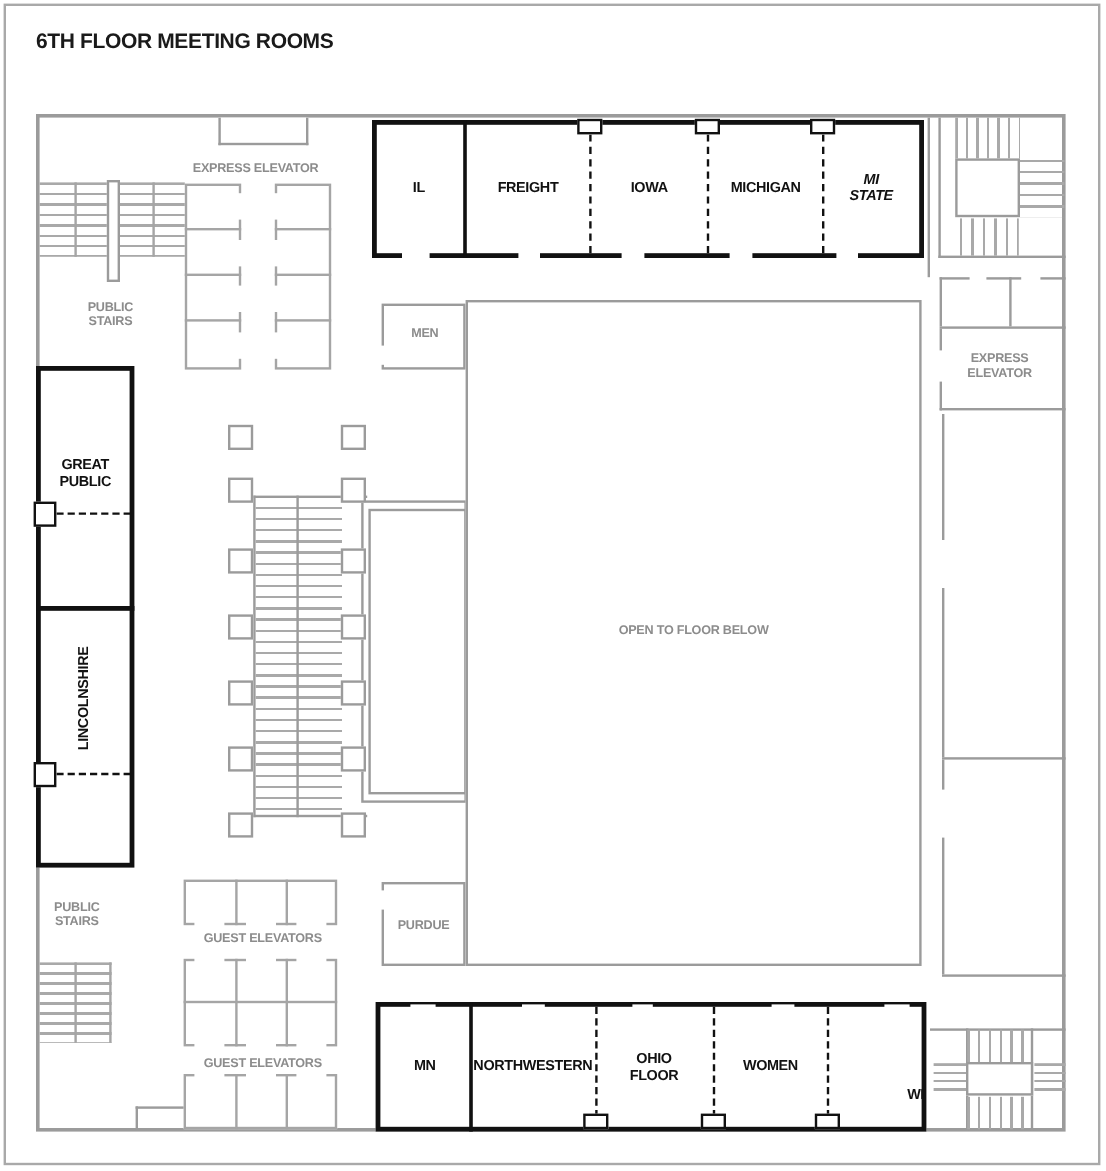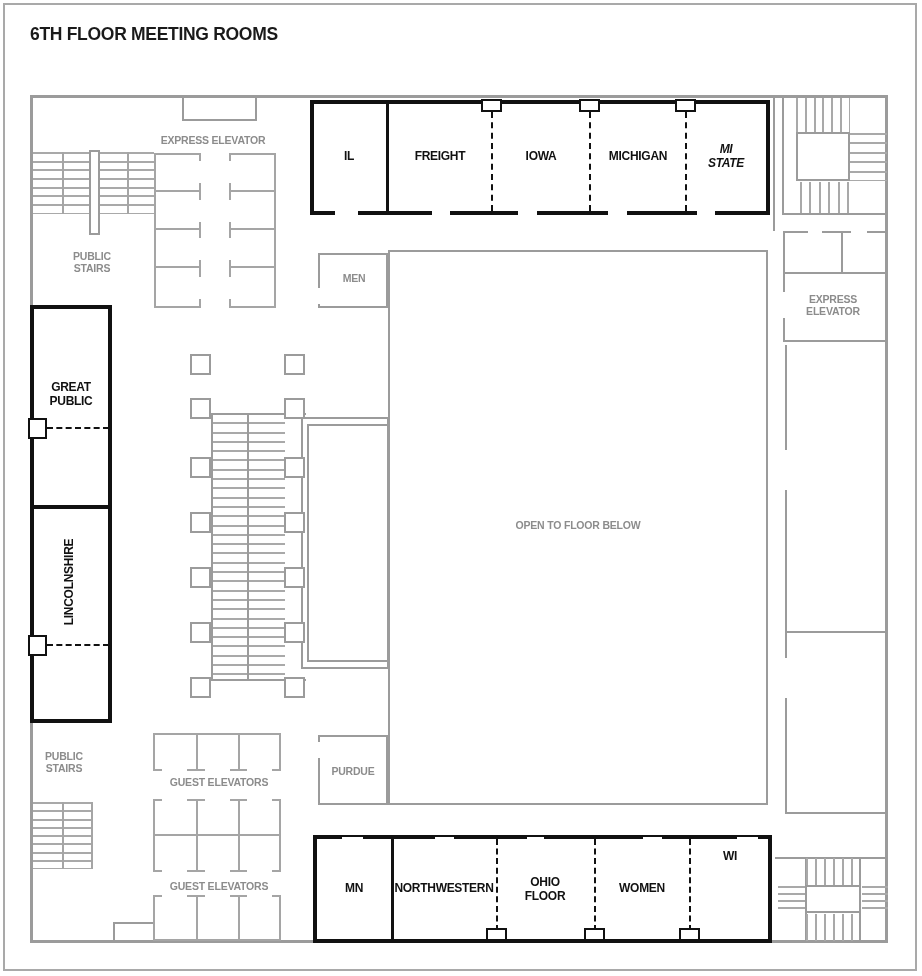--- a/index.html
+++ b/index.html
@@ -200,14 +200,14 @@
   <div class="el pocket" style="left:679px;top:928px;width:21px;height:13px;"></div>
   <div class="el gap" style="left:342px;top:837px;width:21px;height:7px;"></div>
   <div class="el gap" style="left:435px;top:837px;width:19px;height:7px;"></div>
   <div class="el gap" style="left:527px;top:837px;width:17px;height:7px;"></div>
   <div class="el gap" style="left:643px;top:837px;width:19px;height:7px;"></div>
   <div class="el gap" style="left:737px;top:837px;width:21px;height:7px;"></div>
   <div class="rlbl" style="left:314px;top:882px;width:80px;">MN</div>
   <div class="rlbl" style="left:389px;top:882px;width:110px;">NORTHWESTERN</div>
   <div class="rlbl" style="left:517px;top:876px;width:56px;">OHIO FLOOR</div>
   <div class="rlbl" style="left:602px;top:882px;width:80px;">WOMEN</div>
-  <div class="rlbl" style="left:690px;top:850px;width:80px;">WI</div>
+  <div class="rlbl" style="left:690px;top:906px;width:80px;text-align:right;">WI</div>
 </div>
 
 </body></html>

